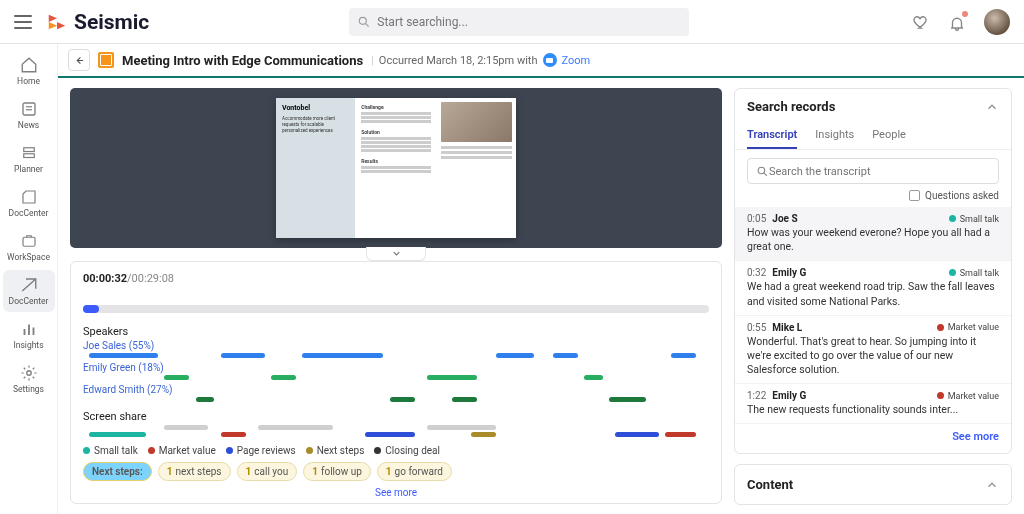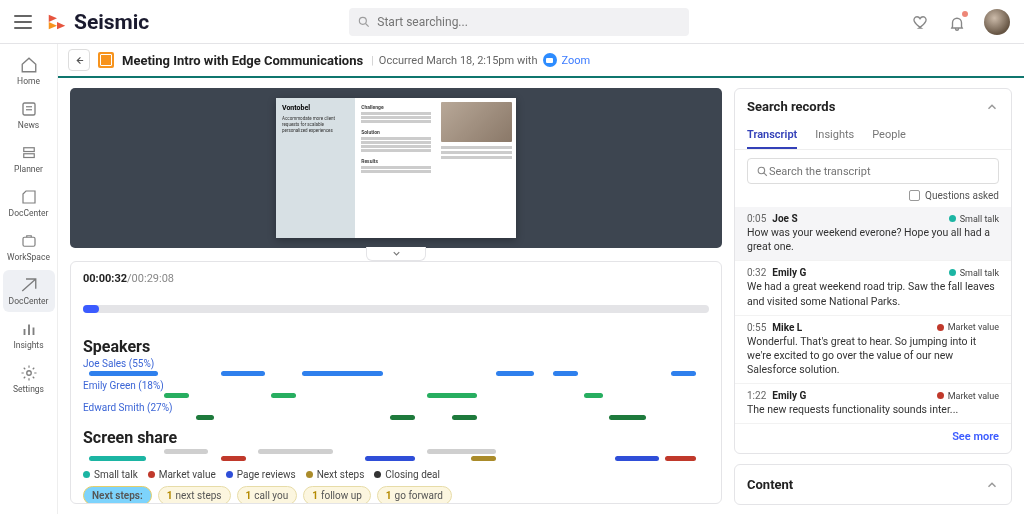--- a/index.html
+++ b/index.html
@@ -43,21 +43,21 @@
   .doc-mid p{height:3px;background:#ccc;margin:1px 0;}
   .doc-right{flex:0 0 33%;padding:4px;}
   .doc-ph{width:100%;height:40px;background:linear-gradient(135deg,#b8a898,#8a7868);border-radius:1px;margin-bottom:4px;}
   .collapse-tab{height:14px;display:flex;align-items:center;justify-content:center;border:1px solid #e4e4e7;border-top:none;border-radius:0 0 6px 6px;width:60px;margin:0 auto -1px;cursor:pointer;background:#fff;position:relative;top:-1px;}
   .timeline-panel{border:1px solid #e4e4e7;border-radius:6px;padding:10px 12px;flex:1;overflow:hidden;}
   .time-head{font-size:11px;margin-bottom:20px;}
   .tc{font-weight:700;}
   .tg{color:#888;}
   .scrub{height:8px;background:#e4e4e7;border-radius:4px;position:relative;margin-bottom:10px;}
   .scrub-fill{position:absolute;left:0;top:0;bottom:0;width:2.5%;background:#3b5bff;border-radius:4px;}
-  .sec-label{font-size:16px;font-weight:700;margin:24px 0 2px;}
+  .sec-label{font-size:11px;font-weight:400;margin:12px 0 2px;}
   .spk{margin-bottom:4px;}
   .spk-name{font-size:10px;color:#3b65d6;cursor:pointer;}
   .track{height:5px;position:relative;margin-top:2px;}
   .seg{position:absolute;top:0;height:5px;border-radius:3px;}
   .joe{background:#2f80ed;}
   .emily{background:#27ae60;}
   .edward{background:#1e7a3c;}
   .share{background:#cfcfcf;}
   .t-teal{background:#1cb5a3;}
   .t-red{background:#c0392b;}

